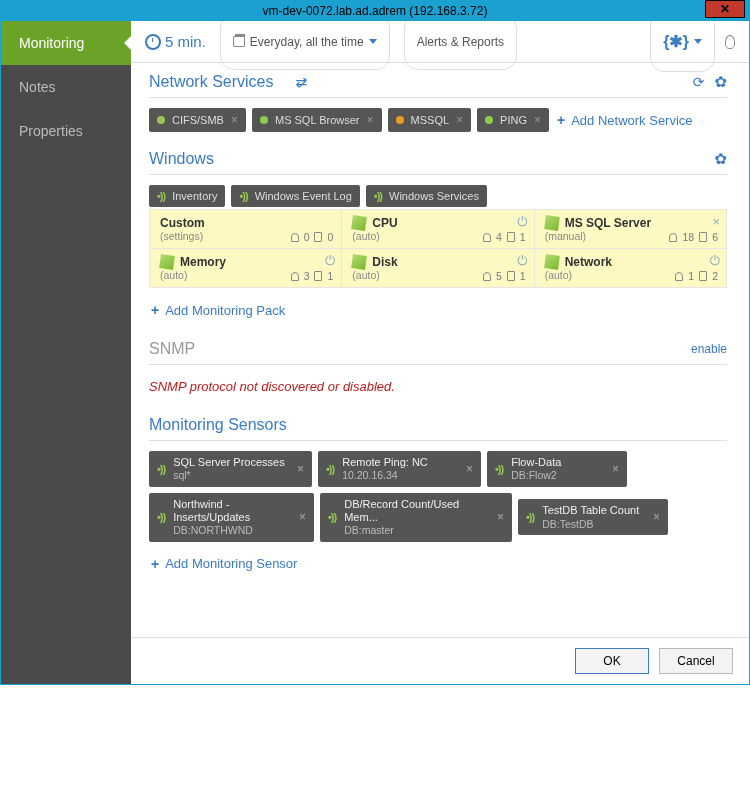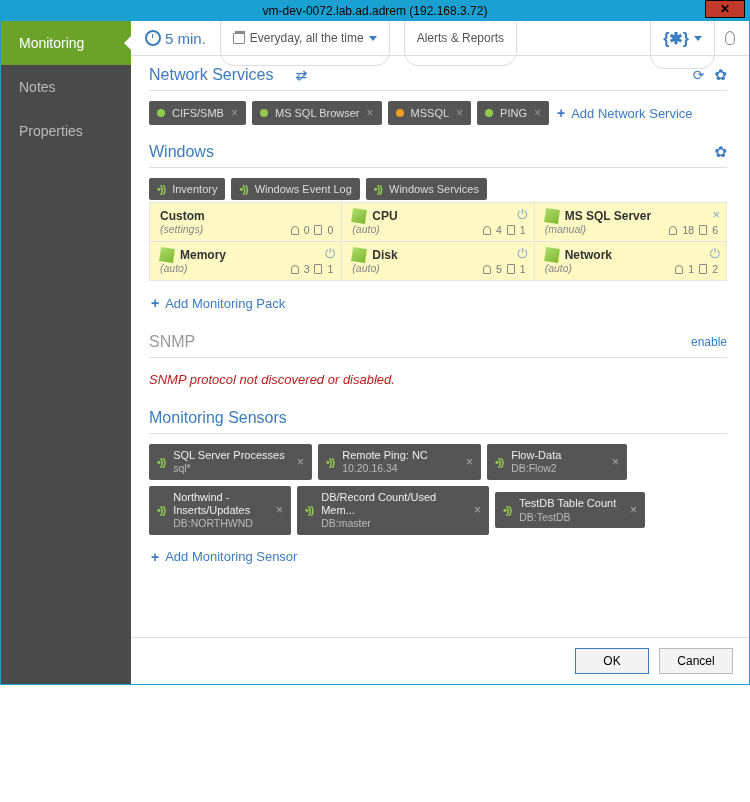--- a/index.html
+++ b/index.html
@@ -6,21 +6,21 @@
   body { margin: 0; background: #fff; font-size: 13px; color: #333; }
   .window { width: 750px; height: 685px; border: 1px solid #1ba1d1; background: #fff; display: flex; flex-direction: column; }
   .titlebar { background: #1ba1d1; color: #000; height: 20px; line-height: 20px; text-align: center; font-size: 12px; position: relative; }
   .close-btn { position: absolute; right: 4px; top: -1px; width: 40px; height: 18px; background: #c0392b; color: #000; border: 1px solid #000; font-weight: bold; font-size: 12px; display: flex; align-items: center; justify-content: center; cursor: pointer; }
   .body { flex: 1; display: flex; overflow: hidden; }
   .sidebar { width: 130px; background: #4a4a4a; display: flex; flex-direction: column; }
   .sidebar-item { padding: 14px 18px; color: #bbb; font-size: 14px; cursor: pointer; }
   .sidebar-item.active { background: #6aa328; color: #fff; font-weight: 400; position: relative; }
   .sidebar-item.active::after { content:''; position:absolute; right:-1px; top:50%; transform:translateY(-50%); width:0; height:0; border-top:8px solid transparent; border-bottom:8px solid transparent; border-right:8px solid #fff; }
   .main { flex: 1; display: flex; flex-direction: column; overflow: hidden; }
-  .toolbar { height: 35px; border-bottom: 1px solid #ddd; display: flex; align-items: center; padding: 0 14px; gap: 14px; }
+  .toolbar { height: 42px; border-bottom: 1px solid #ddd; display: flex; align-items: center; padding: 0 14px; gap: 14px; }
   .timer { color: #3b7bbf; font-size: 15px; display: flex; align-items: center; gap: 4px; }
   .timer-icon { width:16px; height:16px; border:2px solid #3b7bbf; border-radius:50%; position:relative; }
   .timer-icon::before { content:''; position:absolute; top:2px; left:5px; width:1px; height:4px; background:#3b7bbf; }
   .pill, .toolbar-btn { border:1px solid #ddd; border-radius:14px; padding:20px 12px; color:#555; font-size:12px; cursor:pointer; display:flex; align-items:center; gap:5px; }
   .caret-down { width:0; height:0; border-left:4px solid transparent; border-right:4px solid transparent; border-top:5px solid #3b7bbf; }
   .cal-icon { width:12px; height:11px; border:1px solid #888; border-radius:1px; position:relative; }
   .cal-icon::before { content:''; position:absolute; top:-3px; left:1px; width:10px; height:3px; background:#888; }
   .toolbar-right { margin-left:auto; display:flex; align-items:center; gap:10px; }
   .gear-ctrl { color:#3b7bbf; font-size:16px; font-weight:bold; }
   .bulb-icon { width:10px; height:14px; border:1.5px solid #888; border-radius:50% 50% 40% 40%; position:relative; }
@@ -36,21 +36,21 @@
   .chip .x { color:#999; font-size:12px; }
   .dot-green { width:8px; height:8px; border-radius:50%; background:#93c94e; display:inline-block; }
   .dot-orange { width:8px; height:8px; border-radius:50%; background:#f0a020; display:inline-block; }
   .signal-green::before { content:'•))'; color:#93c94e; letter-spacing:-1px; font-weight:bold; }
   .add-link { color:#3b7bbf; font-size:13px; display:flex; align-items:center; gap:6px; cursor:pointer; padding:4px 2px; }
   .plus { font-size:14px; font-weight:bold; }
   .cube-green { width:14px; height:14px; background:linear-gradient(135deg,#b0dc6f,#7db82e); display:inline-block; transform:rotate(8deg); }
   .packs { display:grid; grid-template-columns: 1fr 1fr 1fr; gap:1px; background:#e5e5e5; border:1px solid #e5e5e5; margin-top:1px; }
   .pack { background:#fef9c3; padding:6px 8px 6px 10px; position:relative; min-height:36px; }
   .pack .pk-title { font-weight:600; font-size:12px; color:#333; }
-  .pack .pk-sub { font-style:italic; font-size:10.5px; color:#888; }
+  .pack .pk-sub { font-size:10.5px; color:#888; }
   .pk-head { display:flex; align-items:center; gap:6px; }
   .pk-top-icon { position:absolute; top:4px; right:6px; color:#3b7bbf; font-size:13px; opacity:.6; cursor:pointer; }
   .pk-stats { position:absolute; bottom:5px; right:8px; color:#777; font-size:10.5px; display:flex; gap:5px; align-items:center; }
   .bell { display:inline-block; width:8px; height:9px; border:1px solid #888; border-radius:4px 4px 1px 1px; position:relative; }
   .sheet { display:inline-block; width:8px; height:10px; border:1px solid #888; border-radius:1px; position:relative; }
   .snmp-note { font-style:italic; color:#b91c1c; font-size:13px; padding:4px 0; }
   .sensor-chip { background:#555; color:#ccc; border-radius:2px; padding:5px 8px; display:flex; align-items:center; gap:8px; cursor:pointer; width:163px; font-size:11px; }
   .sensor-chip .sc-txt { flex:1; line-height:1.2; }
   .sensor-chip .sc-line1 { color:#eee; }
   .sensor-chip .sc-line2 { color:#bbb; font-size:10.5px; }
@@ -278,21 +278,21 @@
                 <span class="x">×</span>
               </div>
             <div class="sensor-chip" style="width:140px">
                 <span class="signal-green"></span>
                 <div class="sc-txt">
                   <div class="sc-line1">Flow-Data</div>
                   <div class="sc-line2">DB:Flow2</div>
                 </div>
                 <span class="x">×</span>
               </div>
-            <div class="sensor-chip" style="width:142px">
+            <div class="sensor-chip" style="width:165px">
                 <span class="signal-green"></span>
                 <div class="sc-txt">
                   <div class="sc-line1">Northwind - Inserts/Updates</div>
                   <div class="sc-line2">DB:NORTHWND</div>
                 </div>
                 <span class="x">×</span>
               </div>
             <div class="sensor-chip" style="width:192px">
                 <span class="signal-green"></span>
                 <div class="sc-txt">

